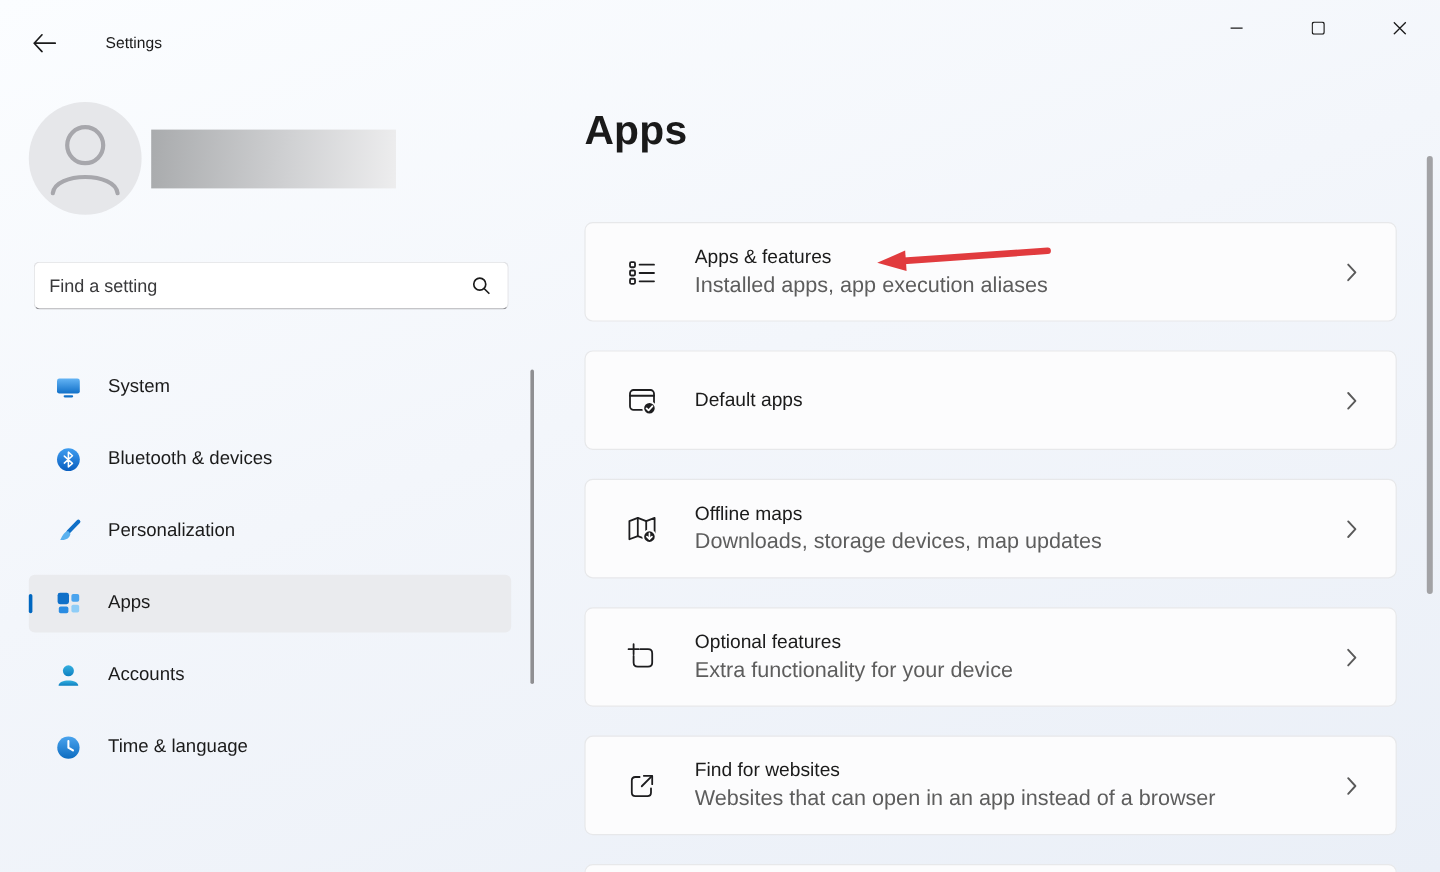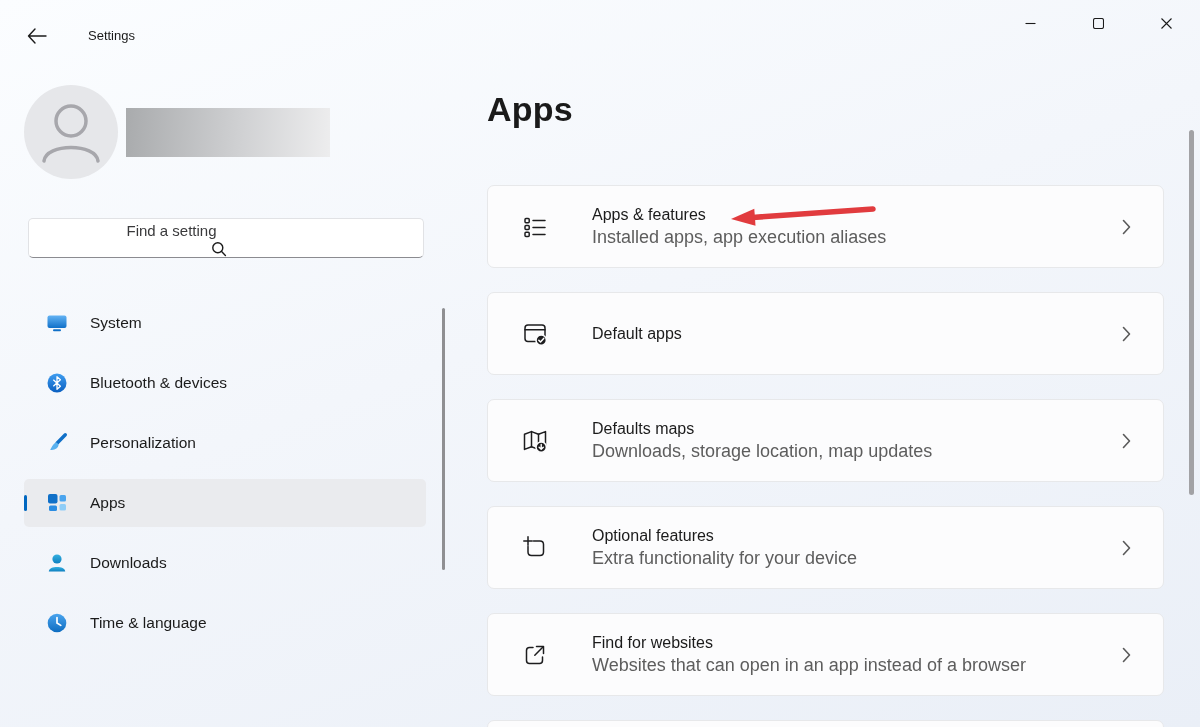--- a/index.html
+++ b/index.html
@@ -24,21 +24,21 @@
   
   .sidebar { position:absolute; top:50px; left:0; width:456px; bottom:0; }
   .profile { position:absolute; left:0; top:0; width:456px; height:130px; cursor:pointer; }
   .avatar { position:absolute; left:24px; top:35px; width:94px; height:94px; border-radius:50%;
     background:#e6e7ea; display:flex; align-items:center; justify-content:center; overflow:hidden; }
   .username-redacted { position:absolute; left:126px; top:58px; width:204px; height:49px;
     background:linear-gradient(93deg,#a9abad 0%,#cfd0d2 55%,#ededee 100%); }
 
   .searchbox { position:absolute; left:28px; top:168px; width:396px; height:40px;
     background:#ffffff; border:1px solid #e1e2e5; border-bottom-color:#8b8b90;
-    border-radius:5px; display:flex; align-items:center;flex-direction:column; }
+    border-radius:5px; display:flex; align-items:center; }
   .searchbox input { flex:1; height:100%; border:none; outline:none; background:transparent;
     font-family:inherit; font-size:15px; color:#1b1b1b; padding:0 12px; }
   .searchbox input::placeholder { color:#2f2f31; opacity:.95; }
   .search-glyph { flex:none; margin-right:14px; display:flex; }
 
   .nav { position:absolute; left:24px; top:249px; width:402px;text-align:center; }
   .nav-item { position:relative; height:48px; margin-bottom:12px; display:flex; align-items:center;
     border-radius:5px; padding-left:22px; cursor:pointer; }
   .nav-item.selected { background:#eaebee; }
   .accent-pill { position:absolute; left:0; top:16px; width:3px; height:16px; border-radius:2px;
@@ -51,21 +51,21 @@
 
   
   .main { position:absolute; left:487px; top:50px; right:0; bottom:0; }
   .page-title { position:absolute; left:0; top:40px; font-size:34px; font-weight:700;
     letter-spacing:.2px; color:#1a1a1a; }
   .cards { position:absolute; left:0; top:135px; width:677px; }
   .card { display:flex; align-items:center; height:83px; margin-bottom:24px;
     background:#fcfcfd; border:1px solid #e7e8ea; border-radius:7px;
     padding:0 20px 0 33px; cursor:pointer; }
   .card-icon { width:28px; height:28px; flex:none; display:flex; }
-  .card-text { margin-left:43px; flex:1; min-width:0; }
+  .card-text { margin-left:30px; flex:1; min-width:0; }
   .card-title { font-size:16px; color:#1b1b1b; }
   .card-subtitle { font-size:18px; color:#5d5d5d; margin-top:3px; }
   .chevron { flex:none; margin-right:12px; display:flex; }
 
   .main-scrollbar { position:absolute; right:6px; top:130px; width:5px; height:365px;
     background:#a2a2a5; border-radius:3px; cursor:pointer; }
 
   
   .annotation-arrow { position:absolute; left:723px; top:201px; z-index:10; pointer-events:none; }
 
@@ -196,21 +196,21 @@
           <defs>
               <linearGradient id="gAc" x1="0" y1="0" x2="0" y2="1">
                 <stop offset="0" stop-color="#35b0e0"></stop>
                 <stop offset="1" stop-color="#0d7fc0"></stop>
               </linearGradient>
             </defs>
           <circle cx="11" cy="7" r="4.6" fill="url(#gAc)"></circle>
           <path d="M2.8 19.5 C2.8 13.6 19.2 13.6 19.2 19.5 Z" fill="url(#gAc)"></path>
         </svg>
       </span>
-      <span class="nav-label">Downloads</span>
+      <span class="nav-label">Accounts</span>
     </div>
 
     <div class="nav-item">
       <span class="nav-icon">
         <svg width="22" height="22" viewBox="0 0 22 22">
           <defs>
               <linearGradient id="gTl" x1="0" y1="0" x2="0" y2="1">
                 <stop offset="0" stop-color="#4aa4ee"></stop>
                 <stop offset="1" stop-color="#0d6cc0"></stop>
               </linearGradient>
@@ -277,22 +277,22 @@
       <span class="card-icon">
         <svg width="28" height="28" viewBox="0 0 28 28" fill="none" stroke="#1d1d1f" stroke-width="1.5" stroke-linecap="round" stroke-linejoin="round">
           <path d="M3.5 7.2 L10.5 4.6 L17.5 7.2 L24.5 4.6 V19.8 L17.5 22.4 L10.5 19.8 L3.5 22.4 Z"></path>
           <line x1="10.5" y1="4.6" x2="10.5" y2="19.8"></line>
           <line x1="17.5" y1="7.2" x2="17.5" y2="22.4"></line>
           <circle cx="20.2" cy="20.2" r="5.2" fill="#1d1d1f" stroke="#fcfcfd" stroke-width="1.6"></circle>
           <path d="M20.2 17.5 V22 M18.1 20.2 L20.2 22.3 L22.3 20.2" stroke="#fff" stroke-width="1.4"></path>
         </svg>
       </span>
       <span class="card-text">
-        <span class="card-title" style="display:block">Defaults maps</span>
-        <span class="card-subtitle" style="display:block">Downloads, storage location, map updates</span>
+        <span class="card-title" style="display:block">Offline maps</span>
+        <span class="card-subtitle" style="display:block">Downloads, storage devices, map updates</span>
       </span>
       <span class="chevron">
         <svg width="9" height="16" viewBox="0 0 9 16">
             <path d="M1.5 1.5 L7.5 8 L1.5 14.5" stroke="#5a5a5a" stroke-width="1.6" fill="none" stroke-linecap="round" stroke-linejoin="round"></path>
           </svg>
       </span>
     </div>
 
     <div class="card">
       <span class="card-icon">

